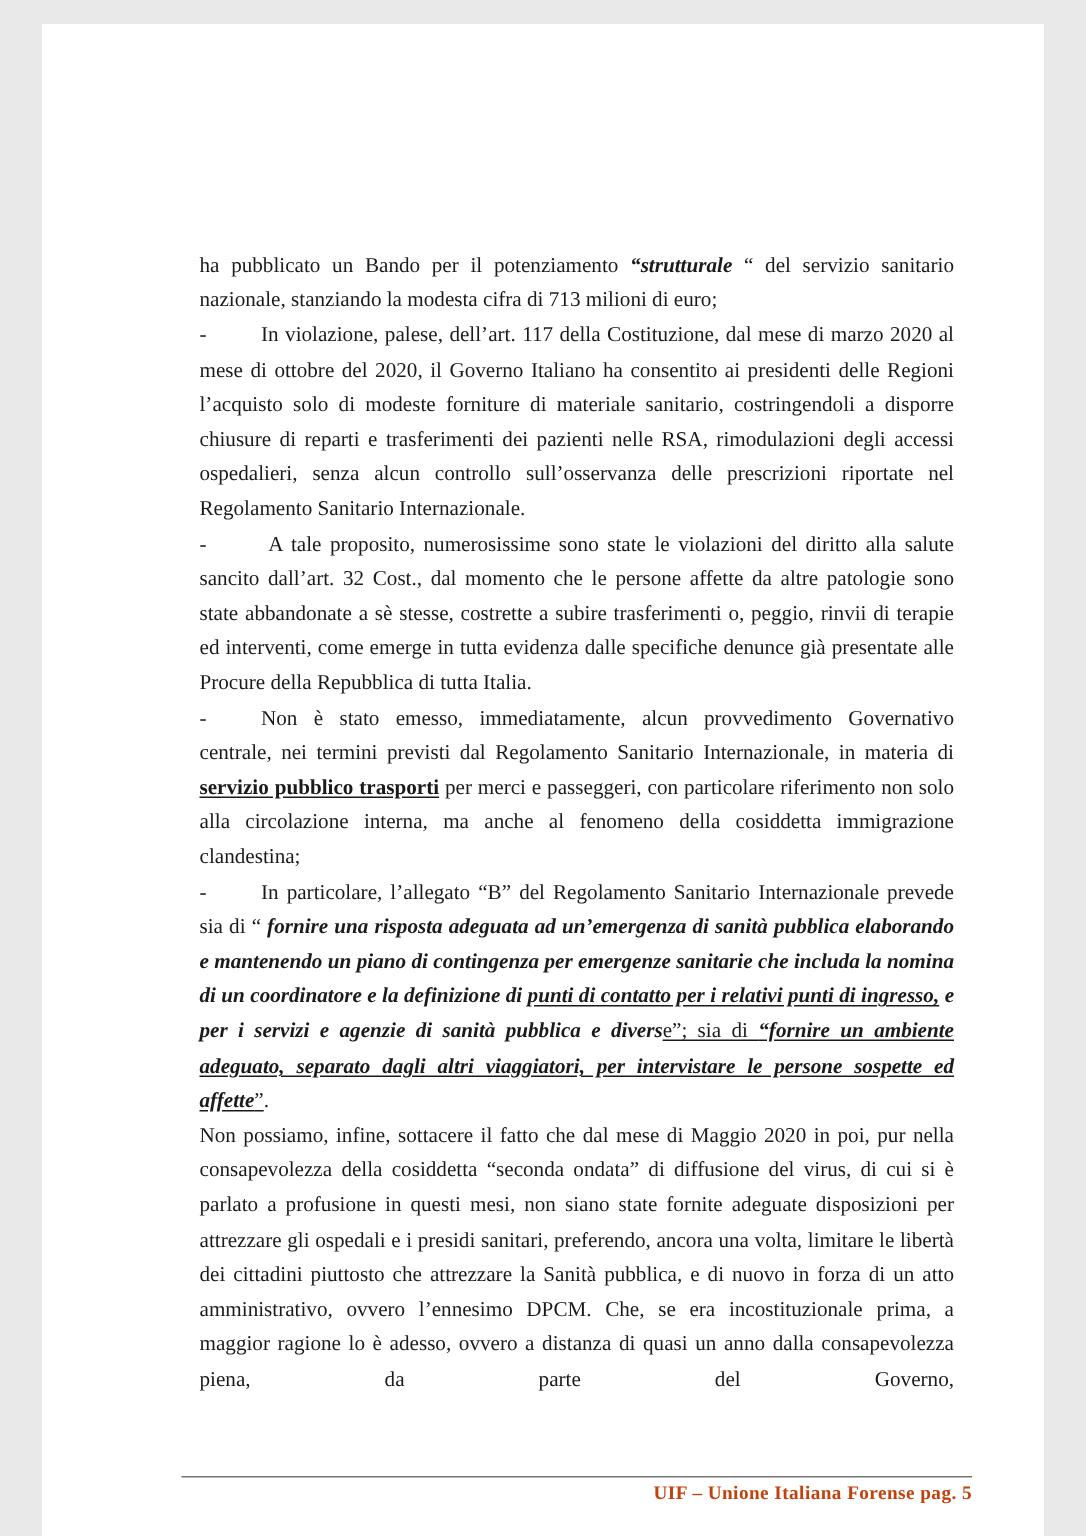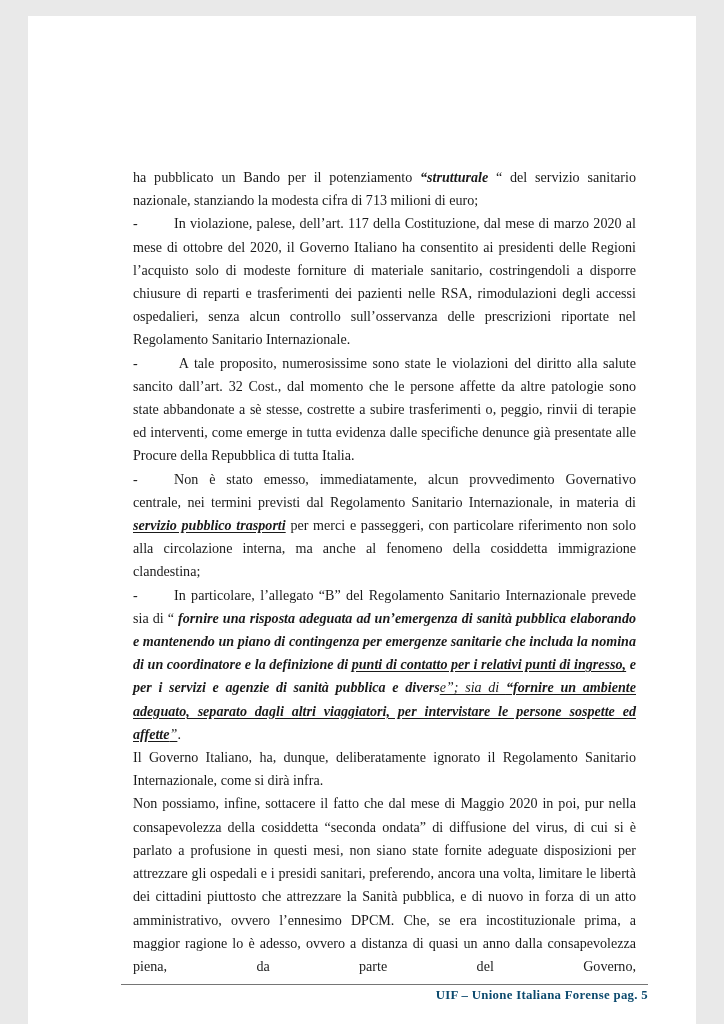--- a/index.html
+++ b/index.html
@@ -20,50 +20,49 @@
     width: 503px;
     font-size: 14.1px;
     line-height: 23.2px;
     text-align: justify;
   }
   .para { margin: 0; padding: 0; }
   .para.jl { text-align-last: justify; }
   .bullet { display: inline-block; width: 41px; }
   .b { font-weight: bold; }
   .i { font-style: italic; }
-  .u { text-decoration: underline; text-underline-offset: 2px; font-style: italic; }
+  .u { text-decoration: underline; text-underline-offset: 2px; }
   .footer {
     position: absolute;
     left: 93px;
     top: 968px;
     width: 527px;
   }
   .footer-rule {
     height: 0;
     border-top: 1.3px solid #757575;
   }
   .footer-text {
     padding-top: 3px;
     text-align: right;
     font-weight: bold;
     font-size: 12.8px;
     letter-spacing: 0.3px;
-    color: #0c4a6e;
+    color: #c2410c;
   }
 </style>
 </head>
 <body>
 
 <div class="page">
   <div class="body-text">
       <p class="para"><span>ha pubblicato un Bando per il potenziamento </span><span class="b i">“strutturale</span><span> “  del servizio sanitario nazionale, stanziando la modesta cifra di 713 milioni di euro;</span></p>
       <p class="para"><span class="bullet">-</span><span>In violazione, palese,  dell’art. 117 della Costituzione, dal mese di marzo 2020 al mese di ottobre del 2020, il Governo Italiano ha consentito ai presidenti delle  Regioni l’acquisto solo di modeste forniture di materiale sanitario, costringendoli a disporre chiusure di reparti e trasferimenti dei pazienti nelle RSA, rimodulazioni degli accessi ospedalieri, senza alcun controllo sull’osservanza delle prescrizioni riportate nel Regolamento Sanitario Internazionale.</span></p>
       <p class="para"><span class="bullet">-</span><span> A tale proposito, numerosissime sono state le violazioni del diritto alla salute sancito dall’art. 32 Cost., dal momento che le persone affette da altre patologie sono state abbandonate a sè stesse, costrette a subire trasferimenti o, peggio, rinvii di terapie ed interventi, come emerge in tutta evidenza dalle specifiche denunce già presentate alle Procure della Repubblica di tutta Italia.</span></p>
       <p class="para"><span class="bullet">-</span><span>Non è stato emesso, immediatamente, alcun provvedimento Governativo centrale, nei termini previsti dal Regolamento Sanitario Internazionale, in materia di </span><span class="b u">servizio pubblico trasporti</span><span> per  merci e passeggeri,  con particolare riferimento non solo alla circolazione interna, ma anche al fenomeno della cosiddetta immigrazione clandestina;</span></p>
       <p class="para"><span class="bullet">-</span><span>In particolare, l’allegato “B” del Regolamento Sanitario Internazionale prevede sia di “ </span><span class="b i">fornire una risposta adeguata ad un’emergenza di sanità pubblica elaborando e mantenendo un piano di contingenza per emergenze sanitarie che includa la nomina di un coordinatore e la definizione di </span><span class="b i u">punti di contatto per i relativi punti di ingresso,</span><span class="b i"> e per i servizi e agenzie di sanità pubblica e divers</span><span class="u">e”; sia di </span><span class="b i u">“fornire un ambiente adeguato, separato dagli altri viaggiatori, per intervistare le persone sospette ed affette</span><span class="u">”</span><span>.</span></p>
-      <p class="para"><span>Il Governo Italiano, ha, dunque, deliberatamente ignorato il Regolamento Sanitario Internazionale, come si dirà infra.</span></p>
       <p class="para jl"><span>Non possiamo, infine, sottacere il fatto che dal mese di Maggio 2020 in poi, pur nella consapevolezza della cosiddetta “seconda ondata” di diffusione del virus, di cui si è parlato a profusione in questi mesi, non siano state fornite adeguate disposizioni per attrezzare gli ospedali e i presidi sanitari, preferendo, ancora una volta, limitare le libertà dei cittadini piuttosto che attrezzare la Sanità pubblica, e di nuovo in forza di un atto amministrativo, ovvero l’ennesimo DPCM. Che, se era incostituzionale prima, a maggior ragione lo è adesso, ovvero a distanza di quasi un anno dalla consapevolezza piena, da parte del Governo,</span></p>
     </div>
   <div class="footer">
     <div class="footer-rule"></div>
     <div class="footer-text">UIF – Unione Italiana Forense pag. 5</div>
   </div>
 </div>
 
 </body></html>

